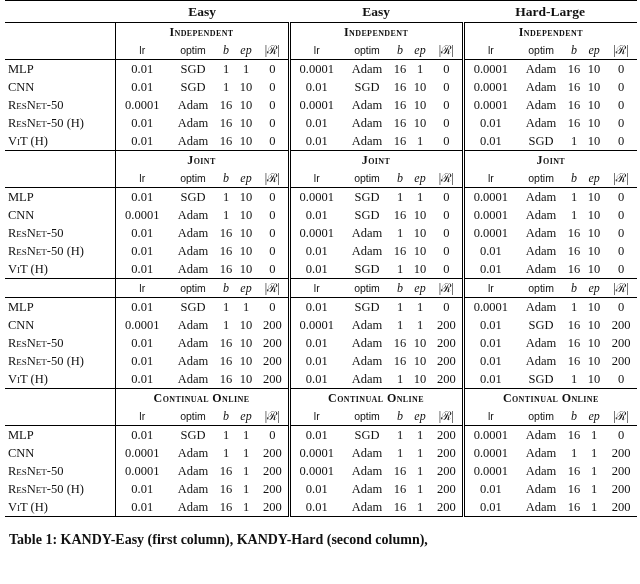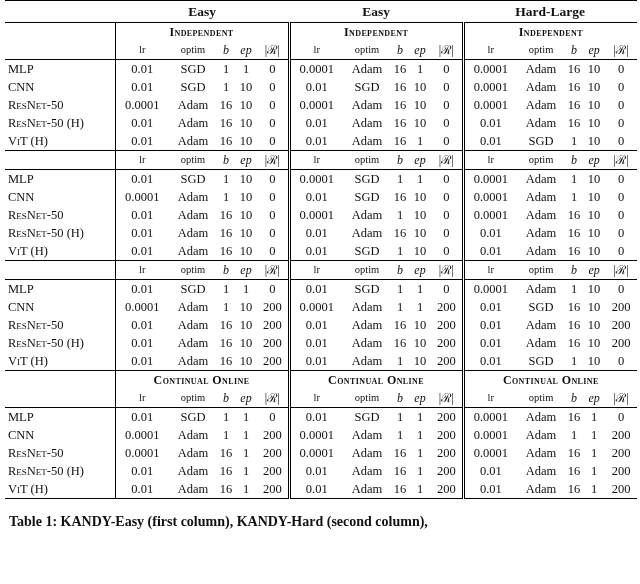--- a/index.html
+++ b/index.html
@@ -40,21 +40,21 @@
     line-height: 21px;
   }
   td.gtitle { font-weight: bold; font-size: 13.5px; }
   td.sectitle {
     font-variant: small-caps;
     font-size: 12px;
     letter-spacing: 0.4px;
     font-weight: bold;
   }
   tr.subrow td { border-bottom: 1px solid #000; }
-  td.mono { font-family: Liberation Serif, serif; font-size: 10.5px; }
+  td.mono { font-family: Liberation Sans, sans-serif; font-size: 10.5px; }
   td.ital { font-style: italic; font-size: 12px; }
   td.rmath { font-size: 12px; }
   tr.endrow td { border-bottom: 1px solid #000; }
   td.s1 { border-left: 1px solid #000; }
   td.s2 { border-left: 3px double #000; }
 
   .caption {
     margin: 15px 2px 8px 4px;
     font-weight: bold;
     font-size: 14px;
@@ -199,20 +199,26 @@
           <td>Adam</td>
           <td>16</td>
           <td>1</td>
           <td>0</td>
           <td class="s2">0.01</td>
           <td>SGD</td>
           <td>1</td>
           <td>10</td>
           <td>0</td>
         </tr>
+        <tr class="secrow">
+          <td class="lbl"></td>
+          <td class="sectitle s1" colspan="5">Joint</td>
+          <td class="sectitle s2" colspan="5">Joint</td>
+          <td class="sectitle s2" colspan="5">Joint</td>
+        </tr>
         <tr class="subrow">
           <td class="lbl"></td>
           <td class="mono s1">lr</td>
           <td class="mono">optim</td>
           <td class="ital">b</td>
           <td class="ital">ep</td>
           <td class="rmath">|ℛ|</td>
           <td class="mono s2">lr</td>
           <td class="mono">optim</td>
           <td class="ital">b</td>

